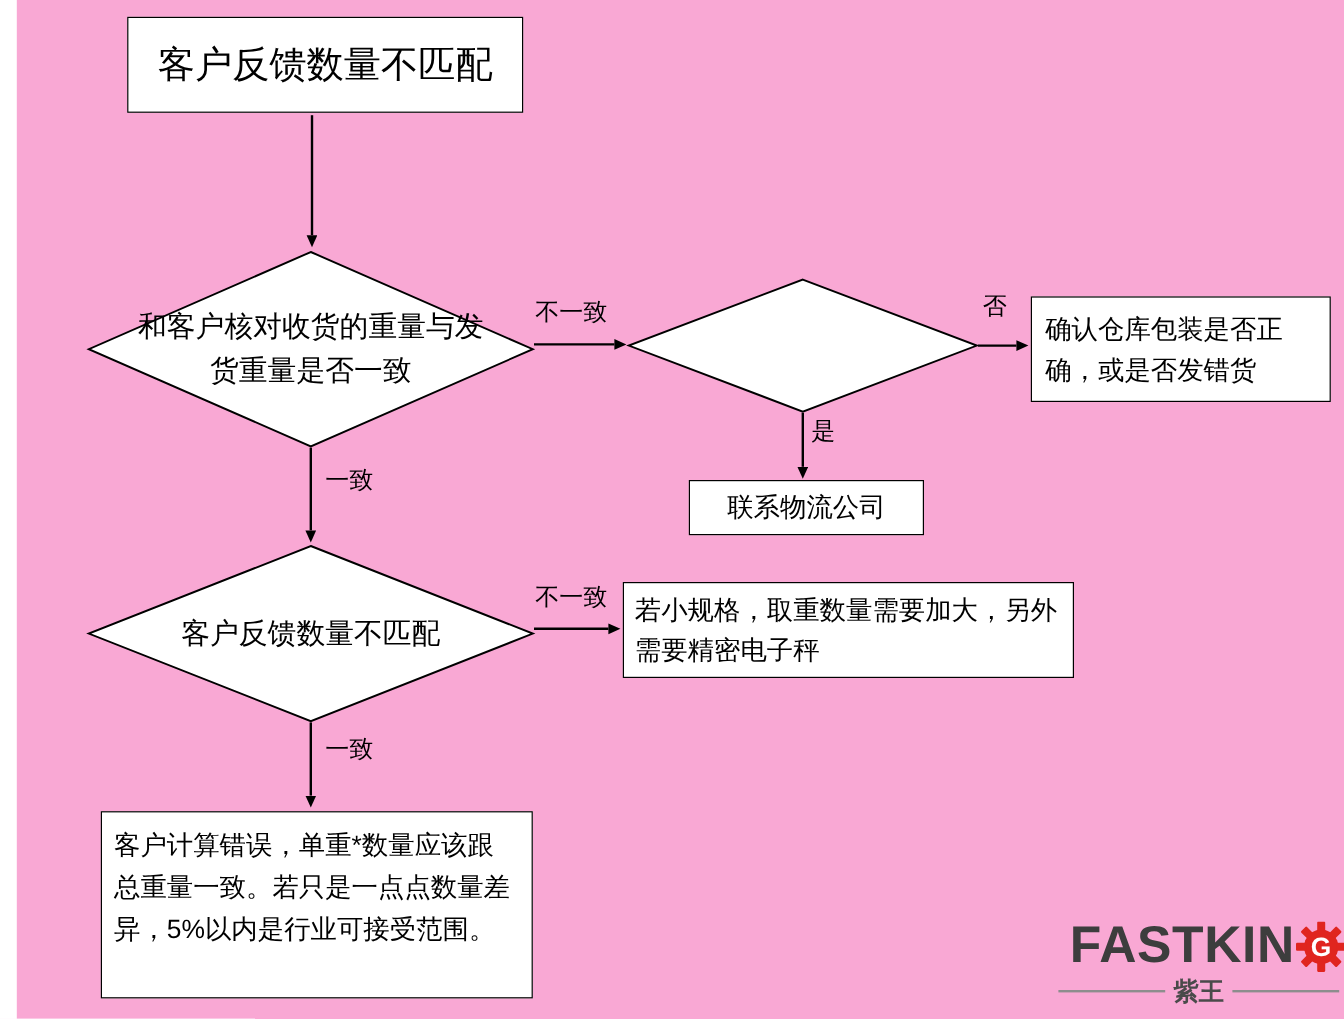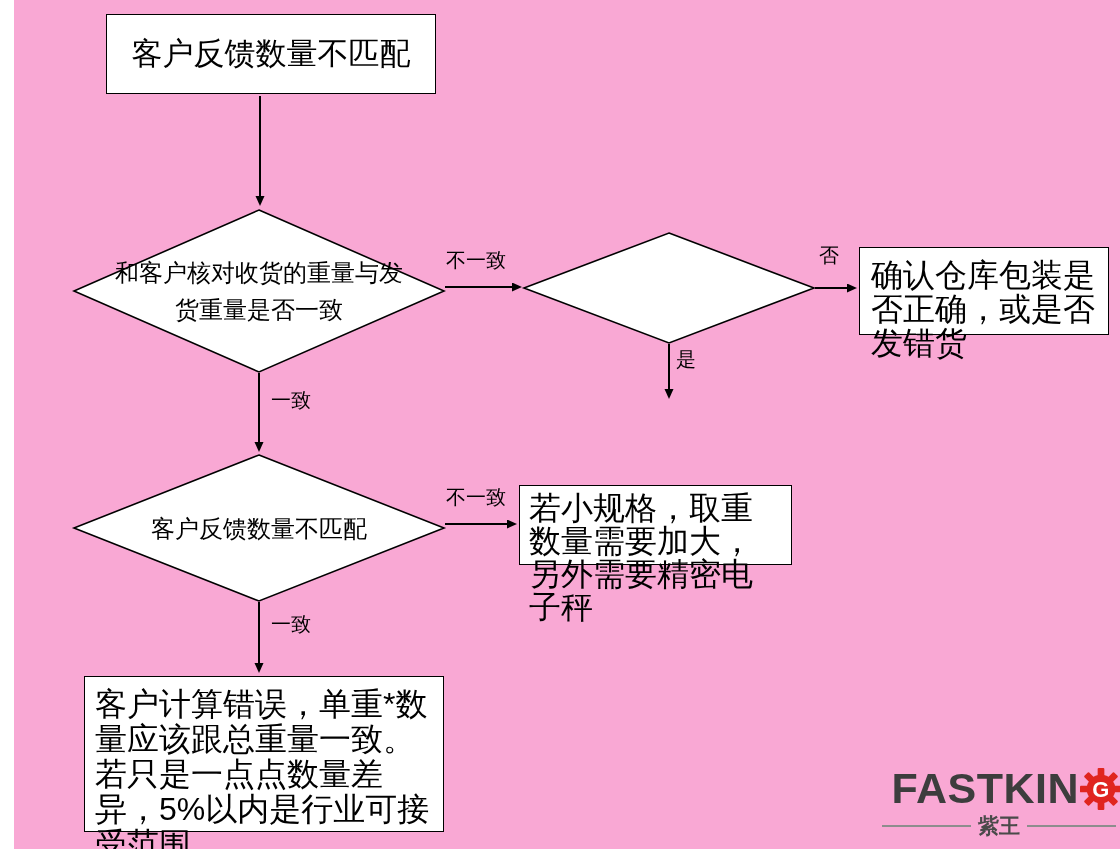--- a/index.html
+++ b/index.html
@@ -5,21 +5,21 @@
   html, body { margin:0; padding:0; background:#ffffff; }
   body { font-family:"Liberation Sans","DejaVu Sans",sans-serif; color:#000; }
   .canvas {
     position:relative; width:1120px; height:849px;
     background:#f9a8d4; overflow:hidden;margin-left:14px;
   }
   .shapes { position:absolute; left:0; top:0; }
   .node {
     position:absolute; box-sizing:border-box;
     border:1.5px solid #000; background:#fff;
-    font-size:32px; line-height:34px;
+    font-size:22px; line-height:34px;
   }
   .node.center { display:flex; align-items:center; justify-content:center; text-align:center; }
   .dtext {
     position:absolute; text-align:center;
     font-size:24px; line-height:37px;
   }
   .edge-label { position:absolute; font-size:20px; color:#000; white-space:nowrap; }
   .start { font-size:31px; }
   .box-warehouse { padding:10px 11px; line-height:34px; }
   .box-scale { padding:6px 9px; line-height:33px; }
@@ -62,21 +62,22 @@
     <line x1="431" y1="524" x2="493" y2="524" stroke="#000" stroke-width="2" marker-end="url(#arrow)"></line>
     <line x1="245" y1="602" x2="245" y2="663" stroke="#000" stroke-width="2" marker-end="url(#arrow)"></line>
   </svg>
 
   <div class="node center start" style="left:92px; top:14px; width:330px; height:80px;">客户反馈数量不匹配</div>
 
   <div class="dtext" style="left:95px; top:254px; width:300px;">和客户核对收货的重量与发货重量是否一致</div>
   <div class="dtext" style="left:115px; top:510px; width:260px;">客户反馈数量不匹配</div>
 
   <div class="node box-warehouse" style="left:845px; top:247px; width:250px; height:88px;">确认仓库包装是否正确，或是否发错货</div>
-  <div class="node box-scale" style="left:505px; top:485px; width:273px; height:80px;">若小规格，取重数量需要加大，另外需要精密电子秤</div>
+  <div class="node center" style="left:560px; top:400px; width:196px; height:46px;">联系物流公司</div>
+  <div class="node box-scale" style="left:505px; top:485px; width:376px; height:80px;">若小规格，取重数量需要加大，另外需要精密电子秤</div>
   <div class="node box-calc" style="left:70px; top:676px; width:360px; height:156px;">客户计算错误，单重*数量应该跟总重量一致。若只是一点点数量差异，5%以内是行业可接受范围。</div>
 
   <div class="edge-label" style="left:432px; top:247px;">不一致</div>
   <div class="edge-label" style="left:805px; top:242px;">否</div>
   <div class="edge-label" style="left:662px; top:346px;">是</div>
   <div class="edge-label" style="left:257px; top:387px;">一致</div>
   <div class="edge-label" style="left:432px; top:484px;">不一致</div>
   <div class="edge-label" style="left:257px; top:611px;">一致</div>
 
   <div class="logo">

